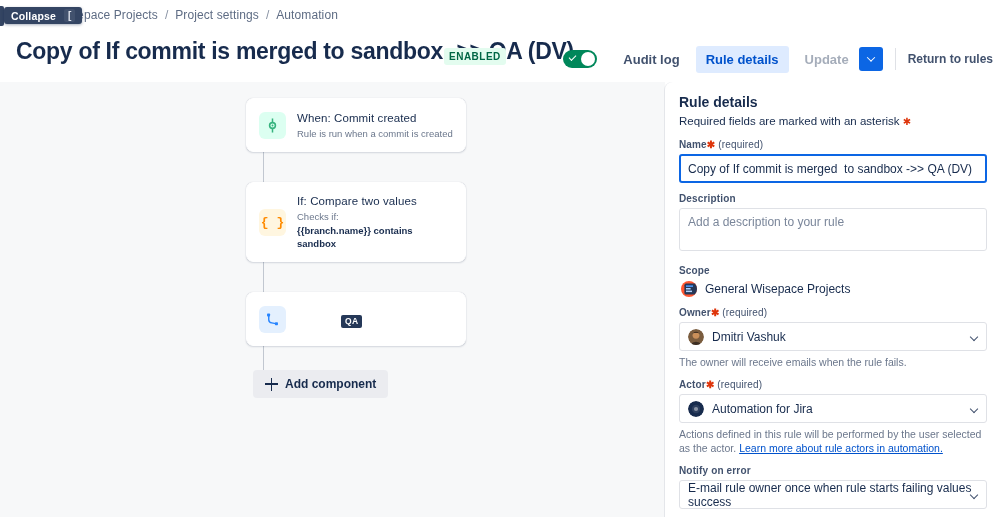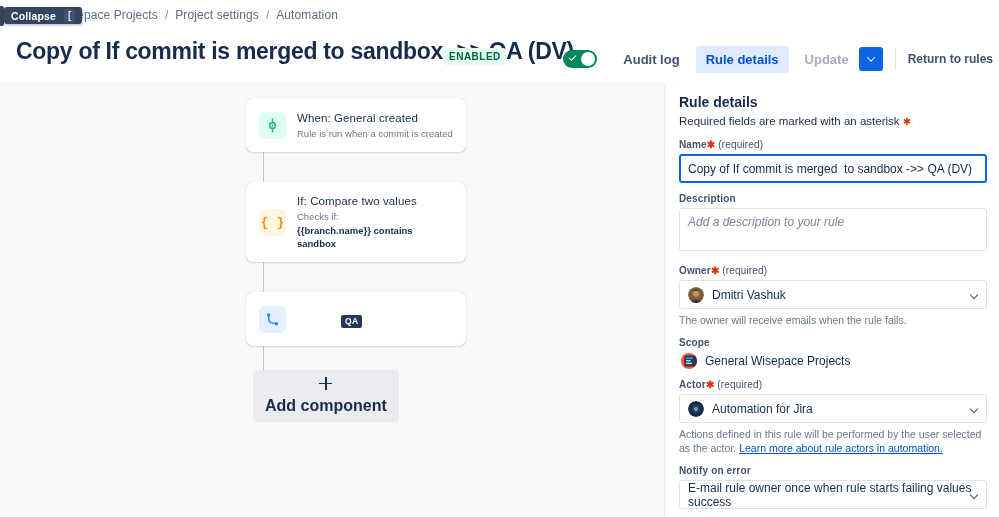--- a/index.html
+++ b/index.html
@@ -154,21 +154,21 @@
   .connector {
     width: 1px; background: #c1c7d0; margin-left: 17px;
   }
   .conn-a { height: 30px; }
   .conn-b { height: 30px; }
   .conn-c { height: 24px; }
   .add-component {
     display: inline-flex; align-items: center; gap: 7px;
     background: #ebecf0; border: none; border-radius: 4px;
     padding: 7px 12px; cursor: pointer; margin-left: 7px;
-    color: #172b4d; font-size: 16px; font-weight: 600; flex-direction: column;
+    color: #172b4d; font-size: 12px; font-weight: 600;
   }
   .plus {
     position: relative; width: 13px; height: 13px; flex: none;
   }
   .plus:before, .plus:after {
     content: ""; position: absolute; background: #172b4d;
   }
   .plus:before { left: 0; top: 5.6px; width: 13px; height: 1.8px; }
   .plus:after  { top: 0; left: 5.6px; height: 13px; width: 1.8px; }
 
@@ -196,21 +196,21 @@
   .finput {
     width: 100%; height: 29px; border-radius: 3px;
     border: 2px solid #0c66e4; background: #ffffff;
     padding: 0 7px; font-size: 12px; color: #172b4d;
     font-family: "Liberation Sans", sans-serif; outline: none;
   }
   .ftextarea {
     width: 100%; height: 43px; border-radius: 3px;
     border: 1px solid #dfe1e6; background: #ffffff;
     padding: 6px 8px; font-size: 12px; color: #172b4d;
-    font-family: "Liberation Sans", sans-serif; resize: none; outline: none; font-style: italic;
+    font-family: "Liberation Sans", sans-serif; resize: none; outline: none;
   }
   .ftextarea::placeholder { color: #7a869a; }
   .fselect {
     width: 100%; height: 29px; border-radius: 3px;
     border: 1px solid #dfe1e6; background: #ffffff;
     display: flex; align-items: center; gap: 8px;
     padding: 0 8px; font-size: 12px; color: #172b4d; cursor: pointer;
     position: relative;
   }
   .fselect .chev {
@@ -278,21 +278,21 @@
       <div class="node">
         <div class="node-icon ic-trigger">
           <svg width="15" height="15" viewBox="0 0 16 16" aria-hidden="true">
             <line x1="8" y1="0.5" x2="8" y2="4.6" stroke="#36b37e" stroke-width="1.6"></line>
             <line x1="8" y1="11.4" x2="8" y2="15.5" stroke="#36b37e" stroke-width="1.6"></line>
             <circle cx="8" cy="8" r="3.1" fill="none" stroke="#36b37e" stroke-width="1.7"></circle>
             <circle cx="8" cy="8" r="1" fill="#36b37e"></circle>
           </svg>
         </div>
         <div class="node-text">
-          <div class="node-title">When: General created</div>
+          <div class="node-title">When: Commit created</div>
           <div class="node-sub">Rule is run when a commit is created</div>
         </div>
       </div>
 
       <div class="connector conn-a"></div>
 
       <div class="node">
         <div class="node-icon ic-cond">
           <span style="color:#ff8b00;font-size:13px;font-weight:700;font-family:'Liberation Mono',monospace;line-height:1;">{ }</span>
         </div>
@@ -338,20 +338,34 @@
       <label class="flabel">
         <span>Name</span><span class="ast">✱</span>
         <span class="req">(required)</span>
       </label>
       <input class="finput" value="Copy of If commit is merged  to sandbox -&gt;&gt; QA (DV)" style="">
     </div>
 
     <div class="fgroup">
       <label class="flabel">Description</label>
       <textarea class="ftextarea" placeholder="Add a description to your rule" style=""></textarea>
+    </div>
+
+    <div class="fgroup">
+      <label class="flabel">Scope</label>
+      <div class="scope-row">
+        <svg class="avatar-img" width="16" height="16" viewBox="0 0 16 16">
+          <rect x="0" y="0" width="16" height="16" rx="2.5" fill="#ff5630"></rect>
+          <rect x="3.4" y="2.6" width="12.6" height="11" rx="1.6" fill="#253858"></rect>
+          <rect x="5" y="4.4" width="7" height="1.5" fill="#4c9aff"></rect>
+          <rect x="5" y="7" width="4.6" height="1.5" fill="#b3d4ff"></rect>
+          <rect x="5" y="9.6" width="6" height="1.5" fill="#b3d4ff"></rect>
+        </svg>
+        <span>General Wisepace Projects</span>
+      </div>
     </div>
 
     <div class="fgroup">
       <label class="flabel">
         <span>Owner</span><span class="ast">✱</span>
         <span class="req">(required)</span>
       </label>
       <div class="fselect">
         <svg class="avatar-img" width="16" height="16" viewBox="0 0 16 16">
           <circle cx="8" cy="8" r="8" fill="#7a5c3e"></circle>
@@ -359,34 +373,20 @@
           <path d="M1.8 16 Q8 9.3 14.2 16 Z" fill="#3b2d22"></path>
           <path d="M4.3 4.5 Q8 1 11.7 4.5 Q8 3.2 4.3 4.5Z" fill="#2b2019"></path>
         </svg>
         <span>Dmitri Vashuk</span>
         <span class="chev"></span>
       </div>
       <div class="fhelp">The owner will receive emails when the rule fails.</div>
     </div>
 
     <div class="fgroup">
-      <label class="flabel">Scope</label>
-      <div class="scope-row">
-        <svg class="avatar-img" width="16" height="16" viewBox="0 0 16 16">
-          <rect x="0" y="0" width="16" height="16" rx="2.5" fill="#ff5630"></rect>
-          <rect x="3.4" y="2.6" width="12.6" height="11" rx="1.6" fill="#253858"></rect>
-          <rect x="5" y="4.4" width="7" height="1.5" fill="#4c9aff"></rect>
-          <rect x="5" y="7" width="4.6" height="1.5" fill="#b3d4ff"></rect>
-          <rect x="5" y="9.6" width="6" height="1.5" fill="#b3d4ff"></rect>
-        </svg>
-        <span>General Wisepace Projects</span>
-      </div>
-    </div>
-
-    <div class="fgroup">
       <label class="flabel">
         <span>Actor</span><span class="ast">✱</span>
         <span class="req">(required)</span>
       </label>
       <div class="fselect">
         <svg class="avatar-img" width="16" height="16" viewBox="0 0 16 16">
           <circle cx="8" cy="8" r="8" fill="#172b4d"></circle>
           <circle cx="8" cy="8" r="4.2" fill="#2d3f5e"></circle>
           <circle cx="8" cy="8" r="2.1" fill="#8993a4"></circle>
         </svg>

